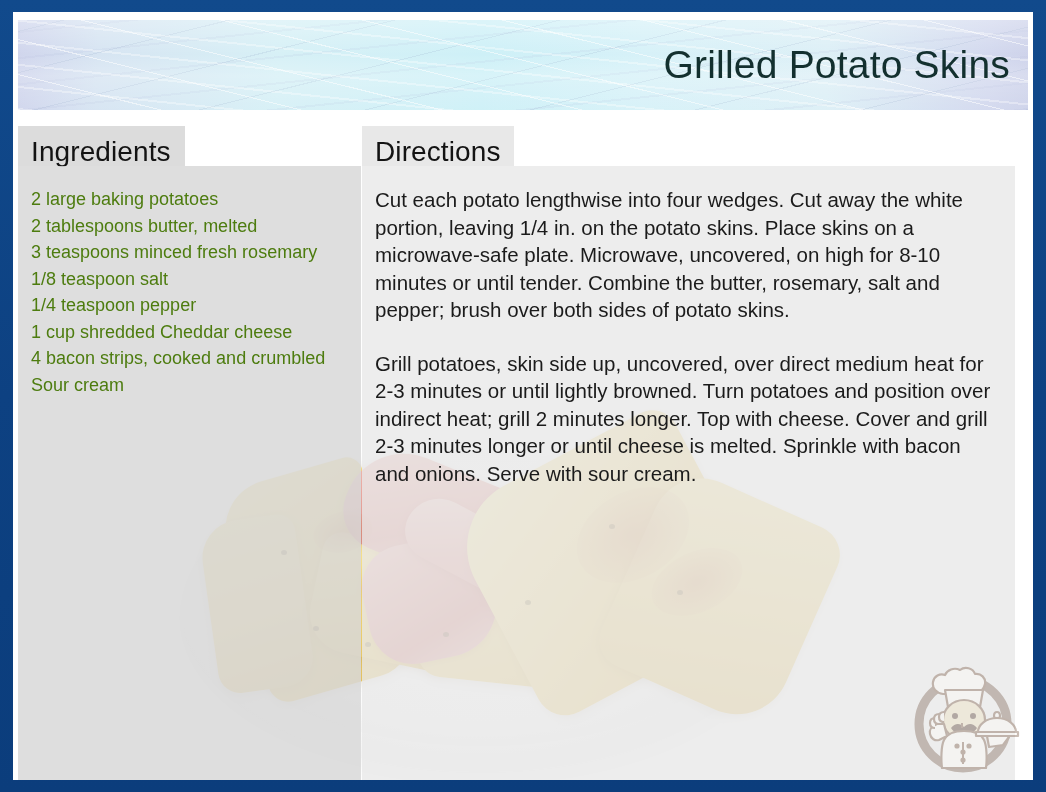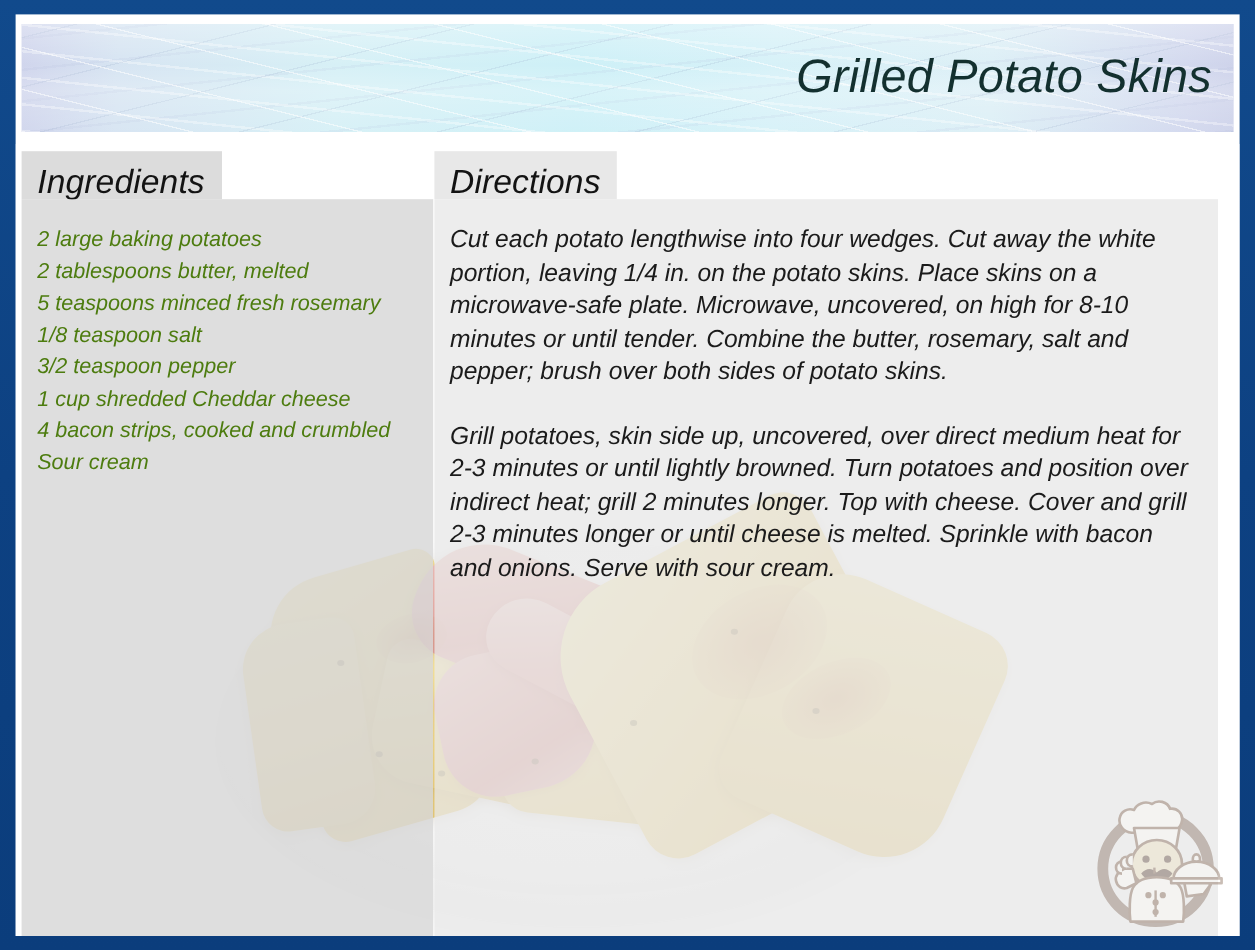--- a/index.html
+++ b/index.html
@@ -12,21 +12,20 @@
     font-family: "Liberation Sans", sans-serif;
   }
 
   .card {
     position: relative;
     width: 1046px;
     height: 792px;
     overflow: hidden;
     background: #0b4585;
     box-sizing: border-box;
-    font-style: italic;
   }
 
   
   .frame-outer {
     position: absolute;
     left: 0; top: 0;
     width: 1046px; height: 792px;
     background: linear-gradient(180deg, #114a8c 0%, #0d4182 50%, #0b3d7c 100%);
   }
 
@@ -243,23 +242,23 @@
       <div class="banner-weave"></div>
       <div class="banner-sheen"></div>
       <div class="banner-title">Grilled Potato Skins</div>
     </div>
 
     <div class="col col-left">
       <div class="tab">Ingredients</div>
       <div class="panel panel-left">
         <div class="ing-line">2 large baking potatoes</div>
         <div class="ing-line">2 tablespoons butter, melted</div>
-        <div class="ing-line">5 teaspoons minced fresh rosemary</div>
+        <div class="ing-line">3 teaspoons minced fresh rosemary</div>
         <div class="ing-line">1/8 teaspoon salt</div>
-        <div class="ing-line">3/2 teaspoon pepper</div>
+        <div class="ing-line">1/4 teaspoon pepper</div>
         <div class="ing-line">1 cup shredded Cheddar cheese</div>
         <div class="ing-line">4 bacon strips, cooked and crumbled</div>
         <div class="ing-line">Sour cream</div>
       </div>
     </div>
 
     <div class="col col-right">
       <div class="tab tab-right">Directions</div>
       <div class="panel panel-right">
         <p class="dir-para">Cut each potato lengthwise into four wedges. Cut away the white portion, leaving 1/4 in. on the potato skins. Place skins on a microwave-safe plate. Microwave, uncovered, on high for 8-10 minutes or until tender. Combine the butter, rosemary, salt and pepper; brush over both sides of potato skins.</p>

